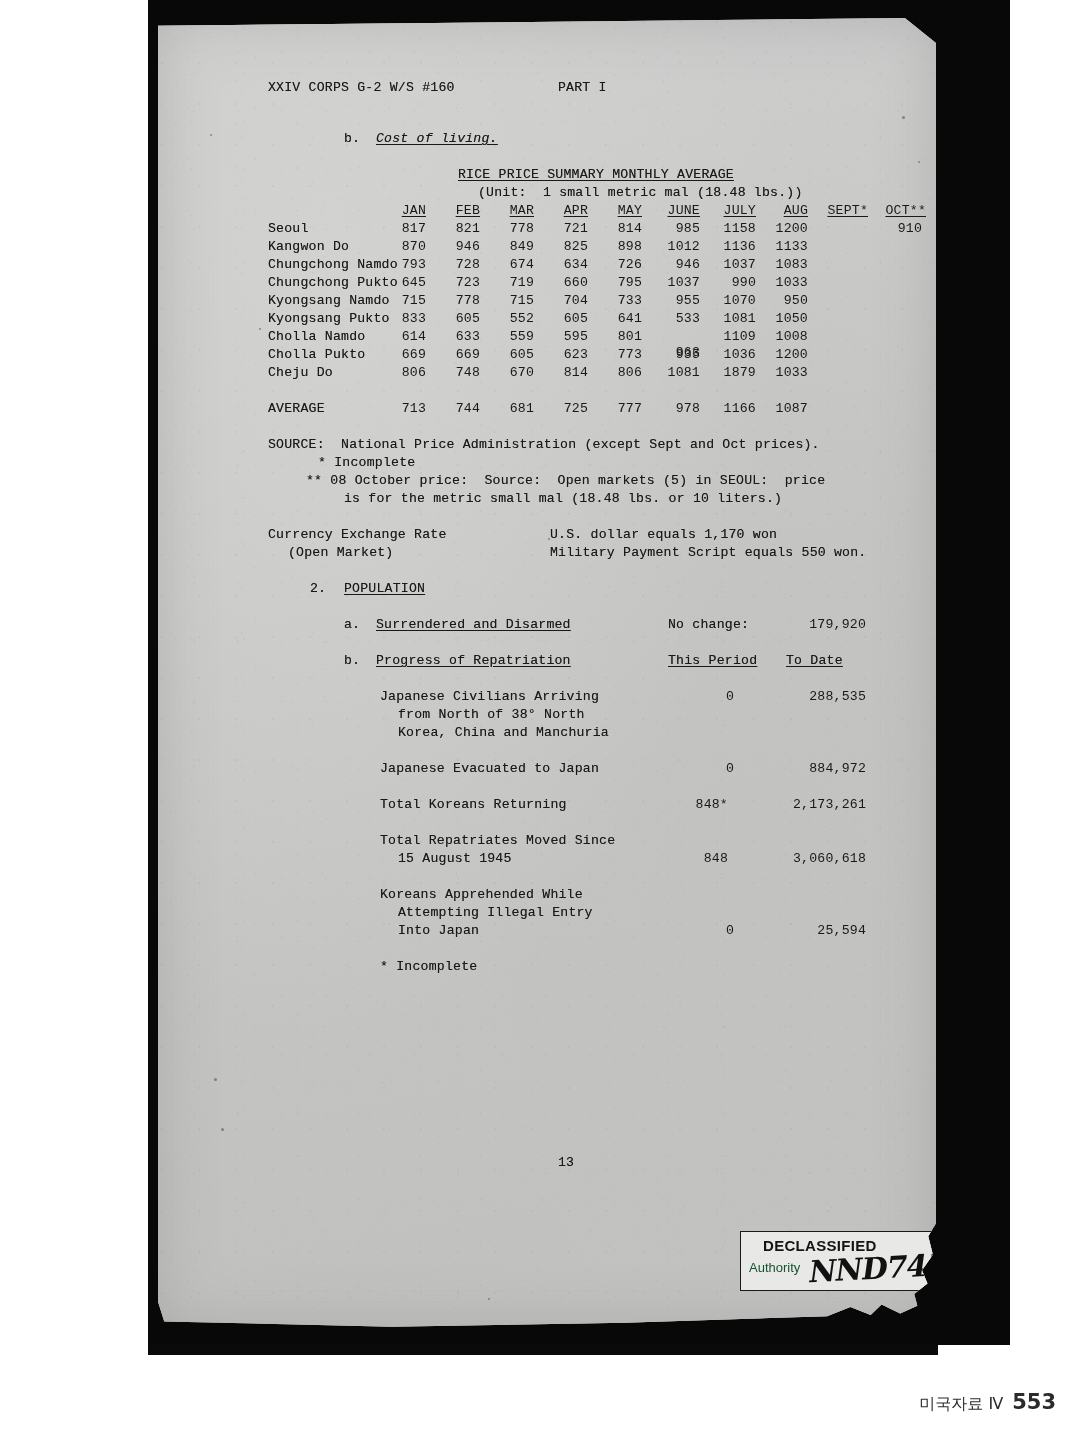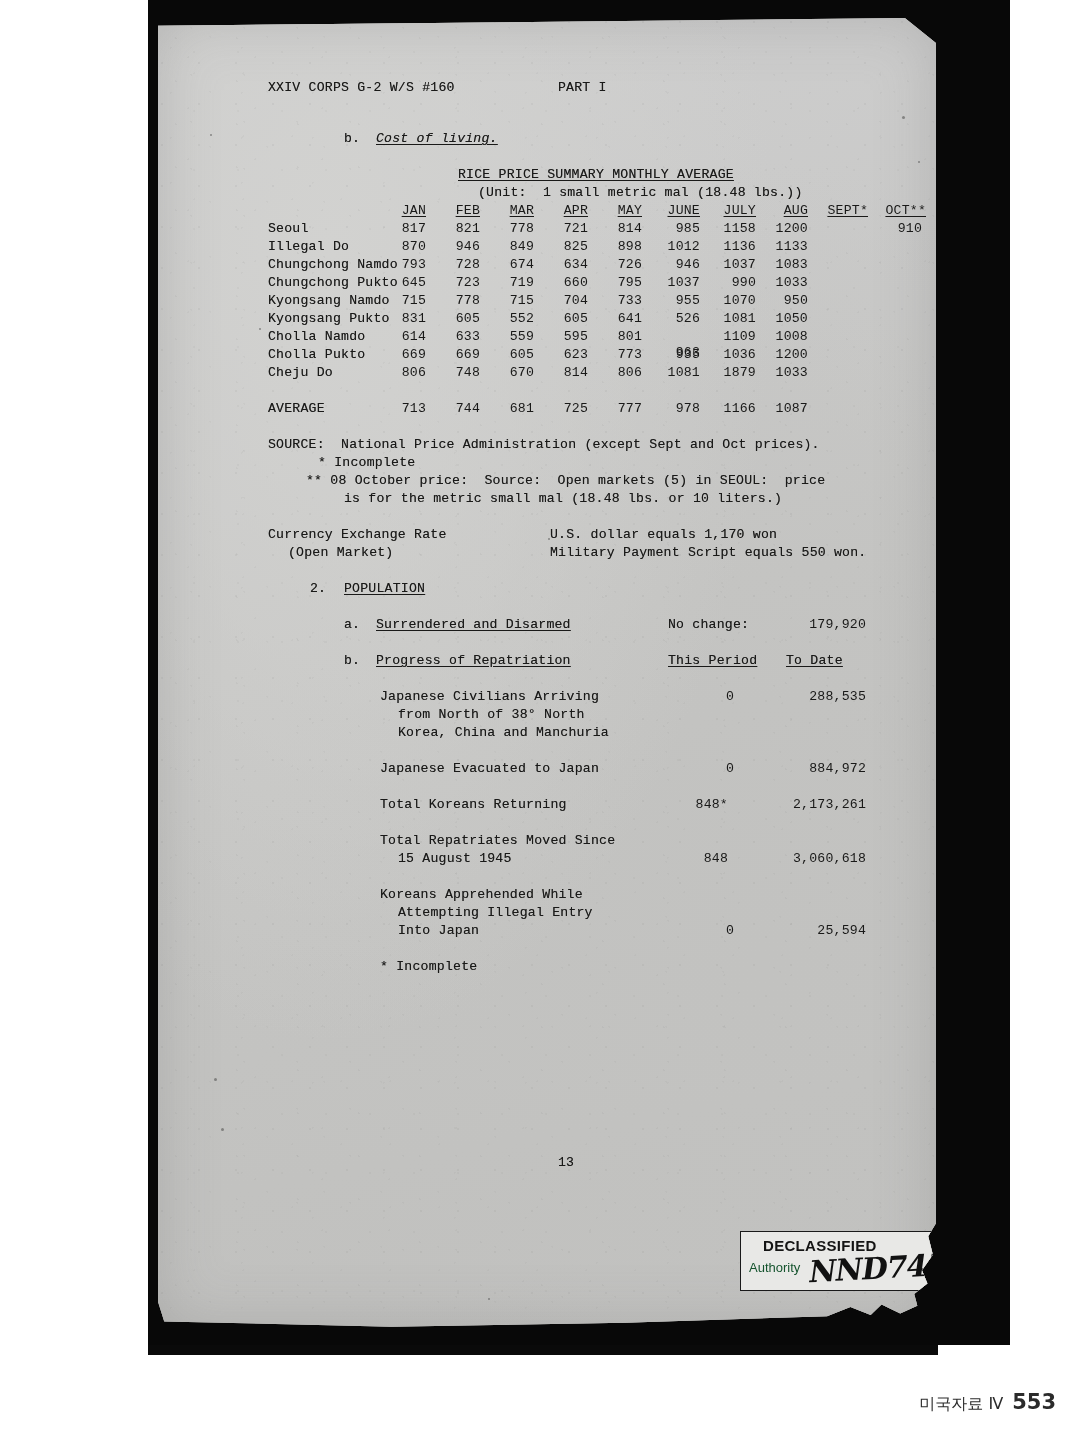--- a/index.html
+++ b/index.html
@@ -170,21 +170,21 @@
     <div class="num" style="left:282px; width:40px; top:203px;">821</div>
     <div class="num" style="left:336px; width:40px; top:203px;">778</div>
     <div class="num" style="left:390px; width:40px; top:203px;">721</div>
     <div class="num" style="left:444px; width:40px; top:203px;">814</div>
     <div class="num" style="left:492px; width:50px; top:203px;">985</div>
     <div class="num" style="left:548px; width:50px; top:203px;">1158</div>
     <div class="num" style="left:600px; width:50px; top:203px;">1200</div>
     <div class="num" style="left:654px; width:56px; top:203px;"></div>
     <div class="num" style="left:708px; width:56px; top:203px;">910</div>
 
-    <div class="ln" style="left:110px; top:221px;">Illegal Do</div>
+    <div class="ln" style="left:110px; top:221px;">Kangwon Do</div>
     <div class="num" style="left:228px; width:40px; top:221px;">870</div>
     <div class="num" style="left:282px; width:40px; top:221px;">946</div>
     <div class="num" style="left:336px; width:40px; top:221px;">849</div>
     <div class="num" style="left:390px; width:40px; top:221px;">825</div>
     <div class="num" style="left:444px; width:40px; top:221px;">898</div>
     <div class="num" style="left:492px; width:50px; top:221px;">1012</div>
     <div class="num" style="left:548px; width:50px; top:221px;">1136</div>
     <div class="num" style="left:600px; width:50px; top:221px;">1133</div>
 
     <div class="ln" style="left:110px; top:239px;">Chungchong Namdo</div>
@@ -211,26 +211,26 @@
     <div class="num" style="left:228px; width:40px; top:275px;">715</div>
     <div class="num" style="left:282px; width:40px; top:275px;">778</div>
     <div class="num" style="left:336px; width:40px; top:275px;">715</div>
     <div class="num" style="left:390px; width:40px; top:275px;">704</div>
     <div class="num" style="left:444px; width:40px; top:275px;">733</div>
     <div class="num" style="left:492px; width:50px; top:275px;">955</div>
     <div class="num" style="left:548px; width:50px; top:275px;">1070</div>
     <div class="num" style="left:604px; width:46px; top:275px;">950</div>
 
     <div class="ln" style="left:110px; top:293px;">Kyongsang Pukto</div>
-    <div class="num" style="left:228px; width:40px; top:293px;">831</div>
+    <div class="num" style="left:228px; width:40px; top:293px;">833</div>
     <div class="num" style="left:282px; width:40px; top:293px;">605</div>
     <div class="num" style="left:336px; width:40px; top:293px;">552</div>
     <div class="num" style="left:390px; width:40px; top:293px;">605</div>
     <div class="num" style="left:444px; width:40px; top:293px;">641</div>
-    <div class="num" style="left:492px; width:50px; top:293px;">526</div>
+    <div class="num" style="left:492px; width:50px; top:293px;">533</div>
     <div class="num" style="left:548px; width:50px; top:293px;">1081</div>
     <div class="num" style="left:600px; width:50px; top:293px;">1050</div>
 
     <div class="ln" style="left:110px; top:311px;">Cholla Namdo</div>
     <div class="num" style="left:228px; width:40px; top:311px;">614</div>
     <div class="num" style="left:282px; width:40px; top:311px;">633</div>
     <div class="num" style="left:336px; width:40px; top:311px;">559</div>
     <div class="num" style="left:390px; width:40px; top:311px;">595</div>
     <div class="num" style="left:444px; width:40px; top:311px;">801</div>
     <div class="num" style="left:492px; width:50px; top:311px;margin-top:16px;">963</div>

